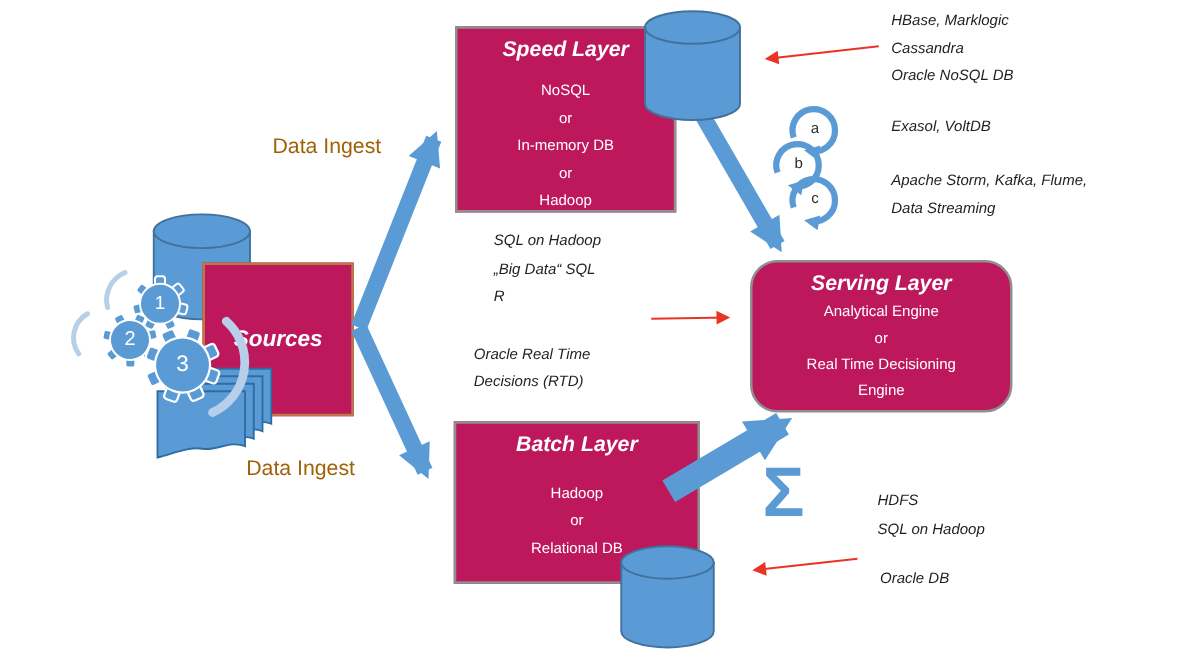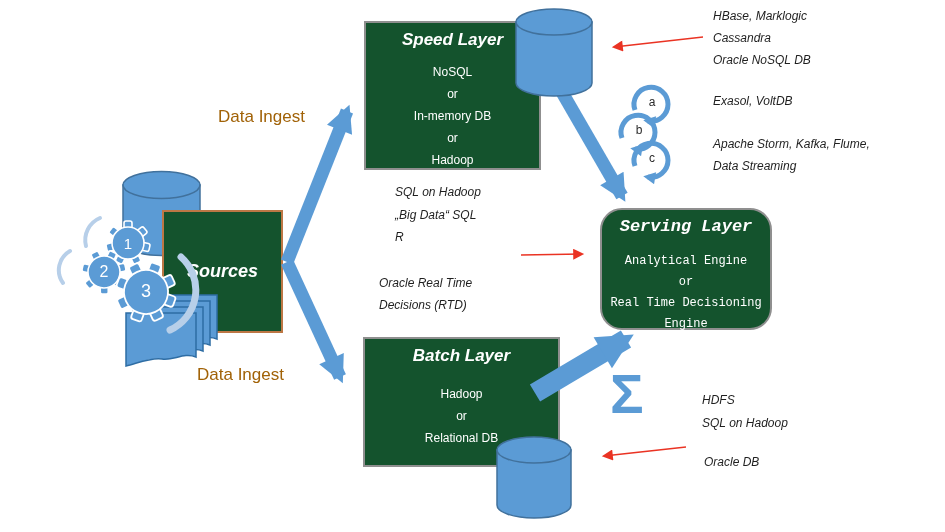--- a/index.html
+++ b/index.html
@@ -2,29 +2,29 @@
 <html><head>
 <meta charset="utf-8">
 <style>
   html,body{margin:0;padding:0;background:#ffffff;}
   #stage{position:relative;width:945px;height:532px;background:#ffffff;overflow:hidden;
          font-family:"Liberation Sans",sans-serif;}
   .layer{position:absolute;left:0;top:0;width:945px;height:532px;}
   svg.layer{pointer-events:none;}
 
   
-  .node{position:absolute;background:#14532d;box-sizing:border-box;color:#ffffff;text-align:center;}
+  .node{position:absolute;background:#be185d;box-sizing:border-box;color:#ffffff;text-align:center;}
   .node .title{font-weight:bold;font-style:italic;font-size:17px;margin-top:7px;}
   .node .body{font-size:12px;line-height:22px;}
   #speed-box{left:364px;top:21px;width:177px;height:149px;border:2px solid #8f8f8f;}
   #speed-box .body{margin-top:11px;}
   #batch-box{left:363px;top:337px;width:197px;height:130px;border:2px solid #8f8f8f;}
   #batch-box .body{margin-top:17px;}
-  #serving-box{left:600px;top:208px;width:172px;height:122px;border:2px solid #8f8f8f;border-radius:22px;font-family:Liberation Mono, monospace;}
-  #serving-box .body{margin-top:15px;line-height:21px;}
+  #serving-box{left:600px;top:208px;width:210px;height:122px;border:2px solid #8f8f8f;border-radius:22px;}
+  #serving-box .body{margin-top:2px;line-height:21px;}
   #sources-box{left:162px;top:210px;width:121px;height:123px;border:2px solid #bd7745;
                display:flex;align-items:center;justify-content:center;}
   #sources-box .title{font-size:18px;margin:0;}
 
   
   .freetext{position:absolute;color:#1f1f1f;font-size:12px;line-height:22px;white-space:nowrap;}
   .it{font-style:italic;}
   .ingest{font-size:17px;color:#a16207;}
   #ingest-top{left:218px;top:106px;}
   #ingest-bottom{left:197px;top:364px;}

